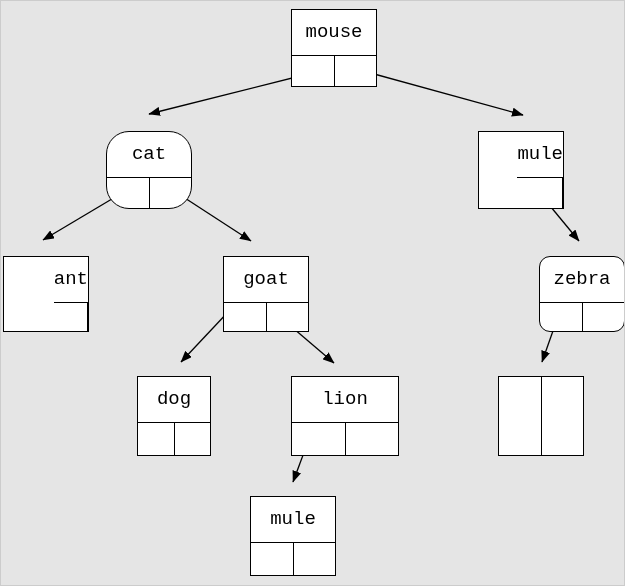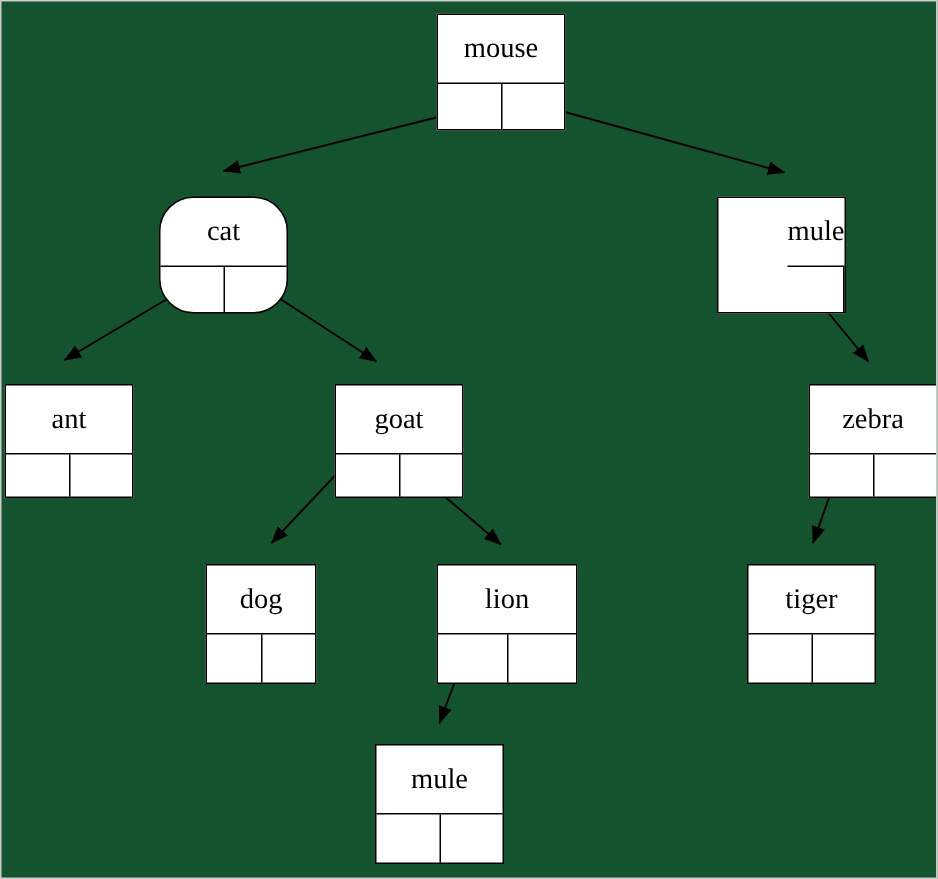--- a/index.html
+++ b/index.html
@@ -4,25 +4,25 @@
 <style>
   html, body {
     margin: 0;
     padding: 0;
     background: #ffffff;
   }
   #canvas {
     position: relative;
     width: 625px;
     height: 586px;
-    background: #14532d;
+    background: #e5e5e5;
     border: 1px solid #cccccc;
     box-sizing: border-box;
     overflow: hidden;
-    font-family: Liberation Serif, serif;
+    font-family: Liberation Mono, monospace;
   }
   #edge-layer {
     position: absolute;
     left: 0;
     top: 0;
     width: 625px;
     height: 586px;
     pointer-events: none;
   }
   .node {
@@ -95,57 +95,56 @@
           <div class="cell cell-right"></div>
         </div>
       </div>
       <div class="node" style="left: 477px; top: 130px; width: 86px; height: 78px; align-items: flex-end;">
         <div class="node-label">mule</div>
         <div class="node-cells">
           <div class="cell cell-left"></div>
           <div class="cell cell-right"></div>
         </div>
       </div>
-      <div class="node" style="left: 2px; top: 255px; width: 86px; height: 76px;">
+      <div class="node" style="left: 2px; top: 255px; width: 86px; height: 76px; align-items: flex-end;">
         <div class="node-label">ant</div>
         <div class="node-cells">
           <div class="cell cell-left"></div>
           <div class="cell cell-right"></div>
         </div>
       </div>
       <div class="node" style="left: 222px; top: 255px; width: 86px; height: 76px;">
         <div class="node-label">goat</div>
         <div class="node-cells">
           <div class="cell cell-left"></div>
           <div class="cell cell-right"></div>
         </div>
       </div>
-      <div class="node" style="left: 538px; top: 255px; width: 86px; height: 76px;">
+      <div class="node" style="left: 538px; top: 255px; width: 86px; height: 76px; border-radius: 11px;">
         <div class="node-label">zebra</div>
         <div class="node-cells">
           <div class="cell cell-left"></div>
           <div class="cell cell-right"></div>
         </div>
       </div>
       <div class="node" style="left: 136px; top: 375px; width: 74px; height: 80px;">
         <div class="node-label">dog</div>
         <div class="node-cells">
           <div class="cell cell-left"></div>
           <div class="cell cell-right"></div>
         </div>
       </div>
-      <div class="node" style="left: 290px; top: 375px; width: 94px; height: 80px;">
+      <div class="node" style="left: 290px; top: 375px; width: 108px; height: 80px;">
         <div class="node-label">lion</div>
         <div class="node-cells">
           <div class="cell cell-left"></div>
           <div class="cell cell-right"></div>
         </div>
       </div>
       <div class="node" style="left: 497px; top: 375px; width: 86px; height: 80px;">
-        <div class="node-label">tiger</div>
         <div class="node-cells">
           <div class="cell cell-left"></div>
           <div class="cell cell-right"></div>
         </div>
       </div>
       <div class="node" style="left: 249px; top: 495px; width: 86px; height: 80px;">
         <div class="node-label">mule</div>
         <div class="node-cells">
           <div class="cell cell-left"></div>
           <div class="cell cell-right"></div>

